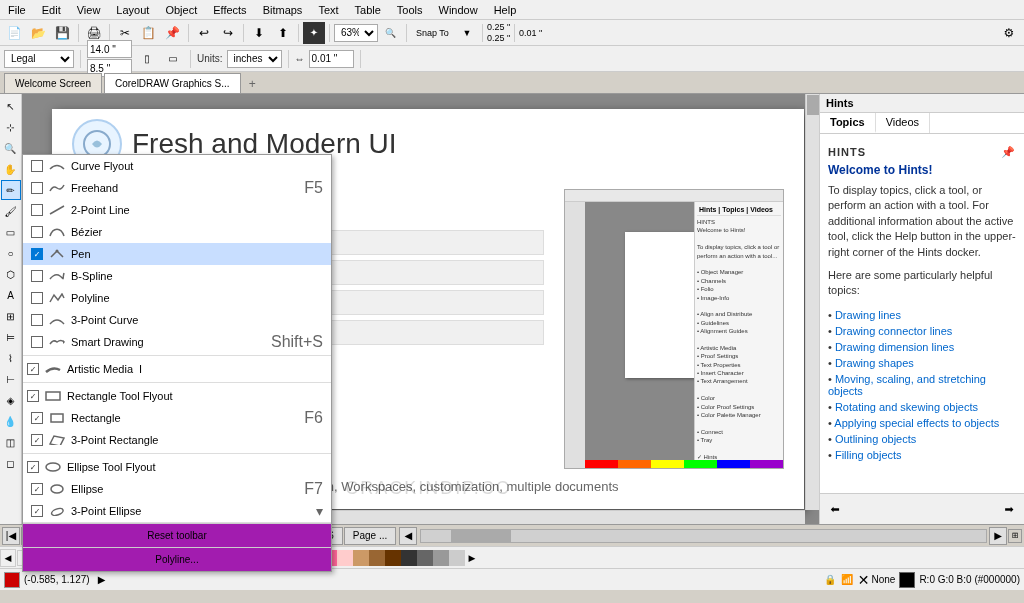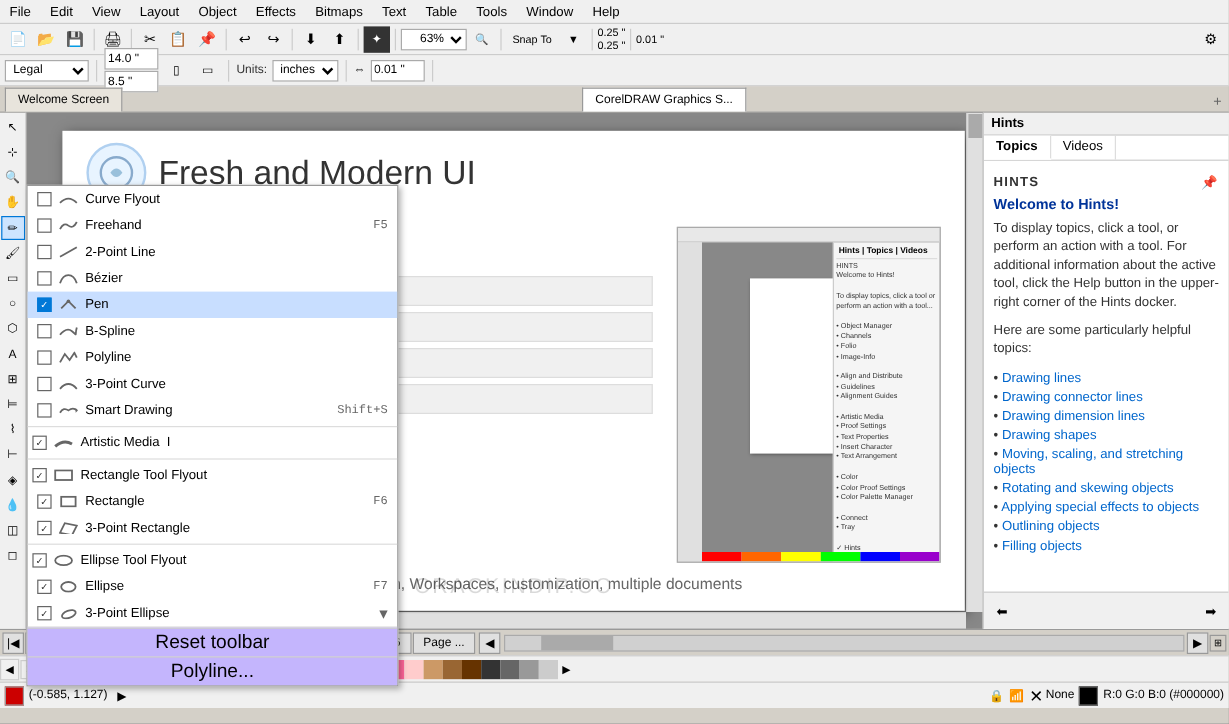--- a/index.html
+++ b/index.html
@@ -14,43 +14,43 @@
     .tb-btn { width: 22px; height: 22px; display: flex; align-items: center; justify-content: center; cursor: pointer; border: 1px solid transparent; font-size: 12px; }
     .tb-sep { width: 1px; height: 18px; background: #ccc; margin: 0 2px; }
     .tb-dropdown { height: 18px; border: 1px solid #aaa; background: white; font-size: 10px; padding: 0 2px; }
 
     
     .prop-bar { display: flex; background: #f0f0f0; border-bottom: 1px solid #ccc; height: 26px; align-items: center; padding: 2px 4px; gap: 4px; font-size: 10px; }
     .prop-input { width: 45px; height: 18px; border: 1px solid #aaa; background: white; font-size: 10px; padding: 0 2px; }
     .prop-label { font-size: 10px; color: #333; }
 
     
-    .tab-bar { display: flex; background: #d4d0c8; border-bottom: 1px solid #999; height: 22px; align-items: flex-end; padding-left: 4px; justify-content: space-between; }
+    .tab-bar { display: flex; background: #d4d0c8; border-bottom: 1px solid #999; height: 22px; align-items: flex-end; padding-left: 4px; }
     .tab { padding: 2px 10px; background: #e8e4dc; border: 1px solid #999; border-bottom: none; font-size: 10px; cursor: pointer; margin-right: 2px; height: 20px; display: flex; align-items: center; }
     .tab.active { background: white; font-weight: normal; }
     .tab-plus { padding: 2px 6px; font-size: 12px; cursor: pointer; color: #666; }
 
     
     .main-layout { display: flex; height: calc(603px - 20px - 26px - 26px - 26px - 22px - 26px - 22px); }
 
     
     .toolbox { width: 22px; background: #f0f0f0; border-right: 1px solid #ccc; display: flex; flex-direction: column; align-items: center; padding: 2px 0; gap: 1px; overflow: hidden; }
     .tool-btn { width: 20px; height: 20px; display: flex; align-items: center; justify-content: center; cursor: pointer; border: 1px solid transparent; font-size: 10px; }
     .tool-btn.active { border-color: #0078d7; background: #cce4ff; }
 
     
     .flyout-panel { position: absolute; left: 22px; top: 60px; width: 310px; background: white; border: 1px solid #999; box-shadow: 2px 2px 5px rgba(0,0,0,0.3); z-index: 100; }
     .flyout-item { display: flex; align-items: center; height: 22px; padding: 0 8px; cursor: pointer; font-size: 11px; gap: 6px; }
     .flyout-item.selected { background: #c8deff; }
     .flyout-item .chk { width: 12px; height: 12px; border: 1px solid #666; display: flex; align-items: center; justify-content: center; font-size: 9px; }
-    .flyout-item .shortcut { margin-left: auto; color: #666; font-size: 10px; font-family: Liberation Mono, monospace; }
+    .flyout-item .shortcut { margin-left: auto; color: #666; font-size: 16px; }
     .flyout-divider { height: 1px; background: #ddd; margin: 2px 0; }
     .flyout-section { display: flex; align-items: center; height: 22px; padding: 0 4px; font-size: 11px; gap: 6px; }
     .flyout-section .chk { width: 12px; height: 12px; border: 1px solid #666; display: flex; align-items: center; justify-content: center; font-size: 9px; }
-    .flyout-bottom-btn { display: flex; align-items: center; justify-content: center; height: 24px; background: #c4b5fd; border-top: 1px solid #ccc; cursor: pointer; font-size: 16px; }
+    .flyout-bottom-btn { display: flex; align-items: center; justify-content: center; height: 24px; background: #a21caf; border-top: 1px solid #ccc; cursor: pointer; font-size: 10px; }
 
     
     .doc-canvas { position: absolute; left: 30px; top: 0; right: 210px; bottom: 0; background: #888; display: flex; align-items: center; justify-content: center; }
     .doc-header { display: flex; align-items: center; gap: 10px; margin-bottom: 10px; padding: 10px 20px; }
     .doc-logo { width: 50px; height: 50px; border-radius: 50%; background: #e8f4ff; border: 2px solid #b0d0f0; display: flex; align-items: center; justify-content: center; font-size: 24px; color: #5599cc; }
     .doc-title { font-size: 28px; color: #333; font-weight: 300; }
 
     
     .hints-panel { width: 205px; background: white; border-left: 1px solid #ccc; display: flex; flex-direction: column; overflow: hidden; }
     .hints-header { background: #f0f0f0; padding: 3px 6px; font-size: 11px; font-weight: bold; border-bottom: 1px solid #ccc; }
@@ -130,21 +130,21 @@
   <div class="tb-btn">↩</div>
   <div class="tb-btn">↪</div>
   <div class="tb-sep"></div>
   <div class="tb-btn">⬇</div>
   <div class="tb-btn">⬆</div>
   <div class="tb-sep"></div>
   <div style="background:#333;width:22px;height:22px;display:flex;align-items:center;justify-content:center;">
     <span style="color:white;font-size:10px;">✦</span>
   </div>
   <div class="tb-sep"></div>
-  <select class="tb-dropdown" style="width:55px;text-align:right;">
+  <select class="tb-dropdown" style="width:44px;">
     <option>63%</option>
   </select>
   <div class="tb-btn" style="font-size:9px;">🔍</div>
   <div class="tb-sep"></div>
   <div class="tb-btn" style="font-size:9px;width:auto;padding:0 4px;">Snap To</div>
   <div class="tb-btn" style="font-size:9px;">▼</div>
   <div class="tb-sep"></div>
   <div style="display:flex;flex-direction:column;gap:1px;">
     <div style="display:flex;align-items:center;gap:2px;">
       <span style="font-size:9px;">0.25 "</span>

